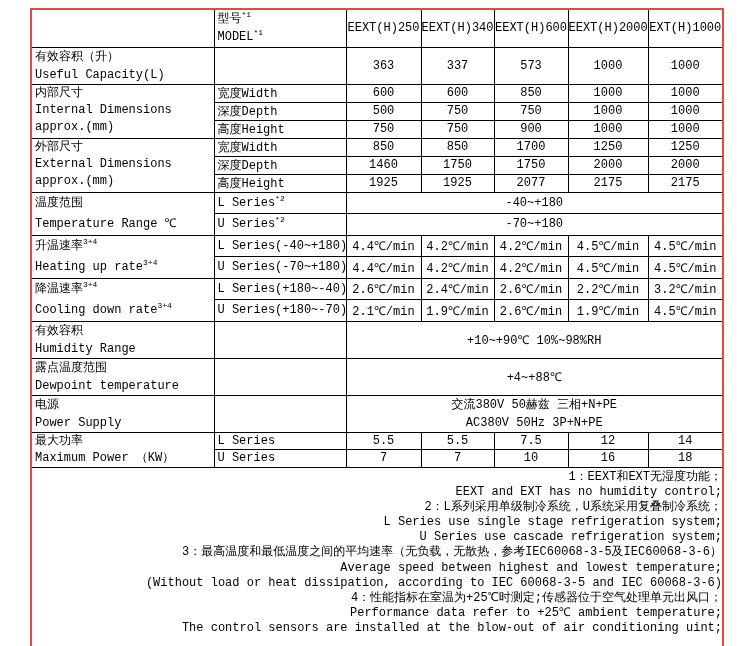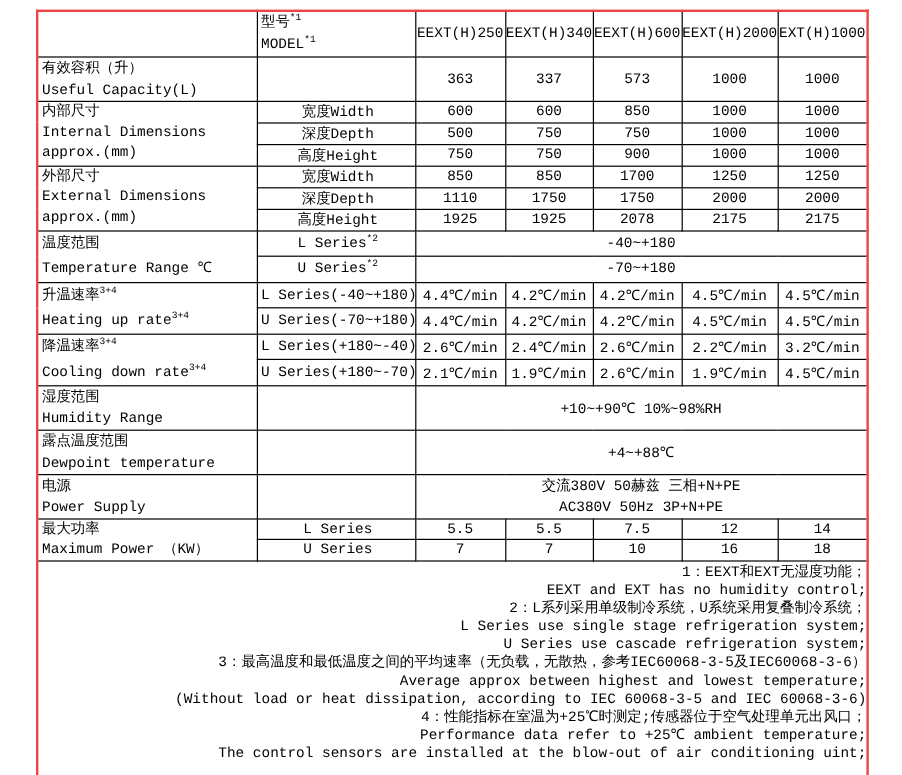--- a/index.html
+++ b/index.html
@@ -12,21 +12,21 @@
   table{
     border-collapse:collapse;table-layout:fixed;width:692px;
     border:2px solid #ef4444;
     font-family:Liberation Mono, monospace;
   }
   td{
     border:1px solid #000;font-size:12px;padding:0;
     overflow:hidden;white-space:nowrap;vertical-align:middle;
   }
   td.lab{text-align:left;padding-left:3px;vertical-align:top;}
-  td.lab2{text-align:center;padding-left:3px;}
+  td.lab2{text-align:left;padding-left:3px;}
   td.val{text-align:center;}
   .ln17{height:17px;line-height:17px;}
   .ln18{height:18px;line-height:18px;}
   .ln21{height:21px;line-height:21px;}
   tr.rh38{height:38px;} tr.rh35{height:35px;} tr.rh17{height:17px;padding-left:36px;}
   tr.rh21{height:21px;} tr.rh36{height:36px;}
   sup{font-size:8px;line-height:0;vertical-align:super;}
   .notes-cell{vertical-align:top;padding:2px 0 12px 4px;text-align:right;}
   .note-line{height:15.2px;line-height:15.2px;font-size:12px;}
   .note-line.indent{padding-left:22px;}
@@ -111,31 +111,31 @@
   </td>
   <td class="lab2">宽度Width</td>
   <td class="val">850</td>
   <td class="val">850</td>
   <td class="val">1700</td>
   <td class="val">1250</td>
   <td class="val">1250</td>
 </tr>
 <tr class="rh17">
   <td class="lab2">深度Depth</td>
-  <td class="val">1110</td>
+  <td class="val">1460</td>
   <td class="val">1750</td>
   <td class="val">1750</td>
   <td class="val">2000</td>
   <td class="val">2000</td>
 </tr>
 <tr class="rh17">
   <td class="lab2">高度Height</td>
   <td class="val">1925</td>
   <td class="val">1925</td>
-  <td class="val">2078</td>
+  <td class="val">2077</td>
   <td class="val">2175</td>
   <td class="val">2175</td>
 </tr>
 
 <tr class="rh21">
   <td class="lab" rowspan="2">
     <div class="ln21">温度范围</div>
     <div class="ln21">Temperature Range ℃</div>
   </td>
   <td class="lab2"><span>L Series</span><sup>*2</sup></td>
@@ -183,21 +183,21 @@
   <td class="lab2">U Series(+180~-70)</td>
   <td class="val">2.1℃/min</td>
   <td class="val">1.9℃/min</td>
   <td class="val">2.6℃/min</td>
   <td class="val">1.9℃/min</td>
   <td class="val">4.5℃/min</td>
 </tr>
 
 <tr class="rh36">
   <td class="lab">
-    <div class="ln18">湿度范围</div>
+    <div class="ln18">有效容积</div>
     <div class="ln18">Humidity Range</div>
   </td>
   <td></td>
   <td class="val" colspan="5">+10~+90℃ 10%~98%RH</td>
 </tr>
 
 <tr class="rh36">
   <td class="lab">
     <div class="ln18">露点温度范围</div>
     <div class="ln18">Dewpoint temperature</div>
@@ -240,21 +240,21 @@
 </tr>
 
 <tr>
   <td colspan="7" class="notes-cell">
     <div class="note-line">1：EEXT和EXT无湿度功能；</div>
     <div class="note-line indent">EEXT and EXT has no humidity control;</div>
     <div class="note-line">2：L系列采用单级制冷系统，U系统采用复叠制冷系统；</div>
     <div class="note-line indent">L Series use single stage refrigeration system;</div>
     <div class="note-line indent">U Series use cascade refrigeration system;</div>
     <div class="note-line">3：最高温度和最低温度之间的平均速率（无负载，无散热，参考IEC60068-3-5及IEC60068-3-6）</div>
-    <div class="note-line indent">Average approx between highest and lowest temperature;</div>
+    <div class="note-line indent">Average speed between highest and lowest temperature;</div>
     <div class="note-line indent">(Without load or heat dissipation, according to IEC 60068-3-5 and IEC 60068-3-6)</div>
     <div class="note-line">4：性能指标在室温为+25℃时测定;传感器位于空气处理单元出风口；</div>
     <div class="note-line indent">Performance data refer to +25℃ ambient temperature;</div>
     <div class="note-line indent">The control sensors are installed at the blow-out of air conditioning uint;</div>
   </td>
 </tr>
 
 </tbody>
     </table>
 </div>

